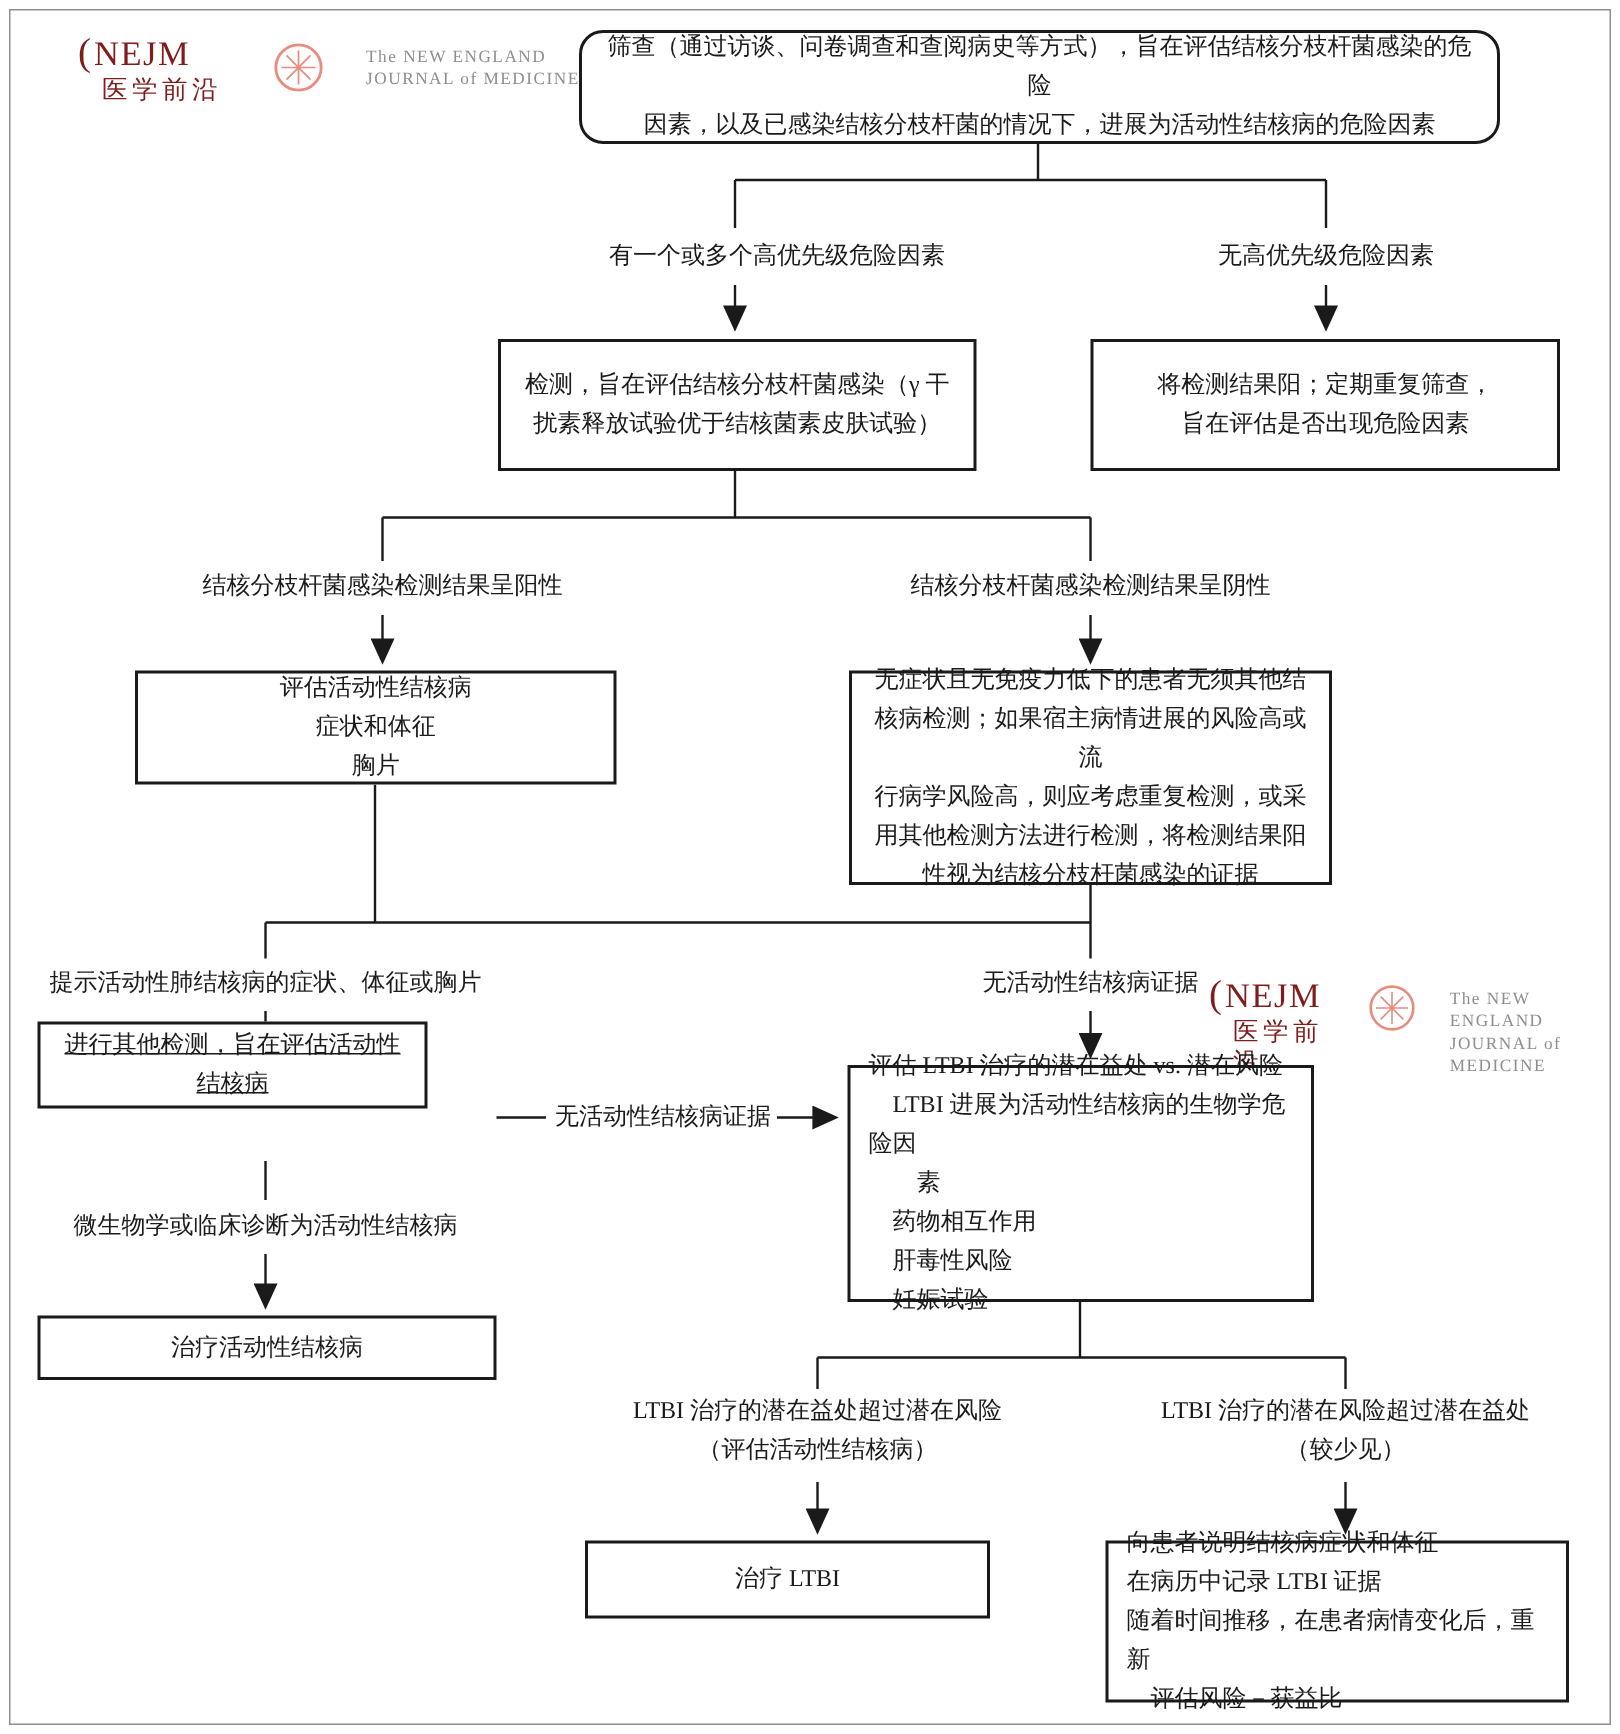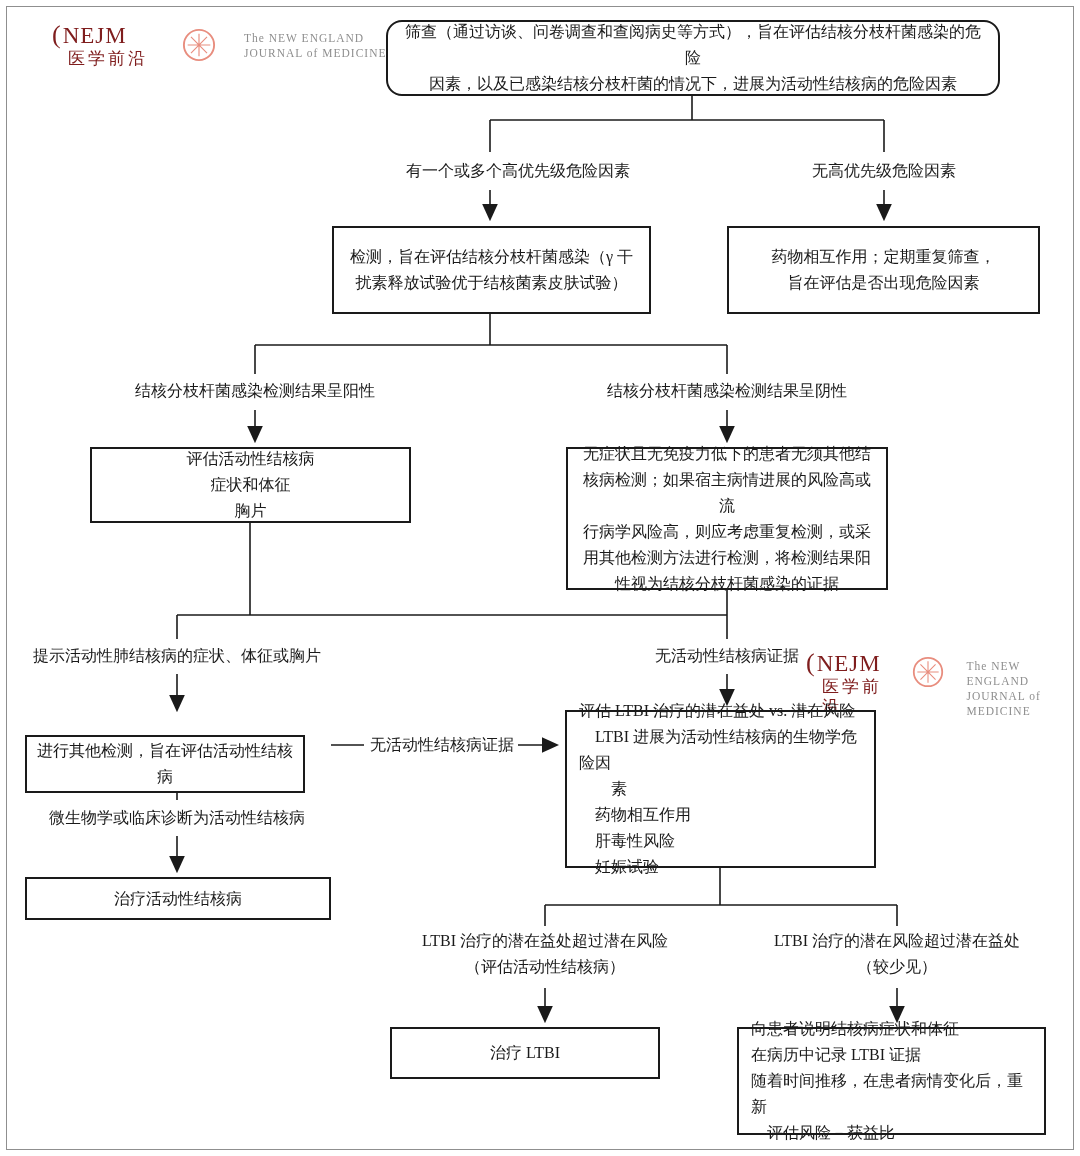--- a/index.html
+++ b/index.html
@@ -104,34 +104,34 @@
       <div>JOURNAL of MEDICINE</div>
     </div>
   </div>
 
   <div class="node" style="left:386px;top:20px;width:614px;height:76px;border-radius:16px;">筛查（通过访谈、问卷调查和查阅病史等方式），旨在评估结核分枝杆菌感染的危险
 因素，以及已感染结核分枝杆菌的情况下，进展为活动性结核病的危险因素</div>
 
   <div class="node" style="left:332px;top:226px;width:319px;height:88px;">检测，旨在评估结核分枝杆菌感染（γ 干
 扰素释放试验优于结核菌素皮肤试验）</div>
 
-  <div class="node" style="left:727px;top:226px;width:313px;height:88px;">药物相互作用；定期重复筛查，
+  <div class="node" style="left:727px;top:226px;width:313px;height:88px;">将检测结果阳；定期重复筛查，
 旨在评估是否出现危险因素</div>
 
   <div class="node" style="left:90px;top:447px;width:321px;height:76px;">评估活动性结核病
 症状和体征
 胸片</div>
 
   <div class="node" style="left:566px;top:447px;width:322px;height:143px;">无症状且无免疫力低下的患者无须其他结
 核病检测；如果宿主病情进展的风险高或流
 行病学风险高，则应考虑重复检测，或采
 用其他检测方法进行检测，将检测结果阳
 性视为结核分枝杆菌感染的证据</div>
 
-  <div class="node" style="left:25px;top:735px;width:280px;height:58px;">进行其他检测，旨在评估活动性结核病</div>
+  <div class="node" style="left:25px;top:681px;width:260px;height:58px;text-decoration:underline;">进行其他检测，旨在评估活动性结核病</div>
 
   <div class="node left" style="left:565px;top:710px;width:311px;height:158px;">评估 LTBI 治疗的潜在益处 vs. 潜在风险
 　LTBI 进展为活动性结核病的生物学危险因
 　　素
 　药物相互作用
 　肝毒性风险
 　妊娠试验</div>
 
   <div class="node" style="left:25px;top:877px;width:306px;height:43px;">治疗活动性结核病</div>
 

